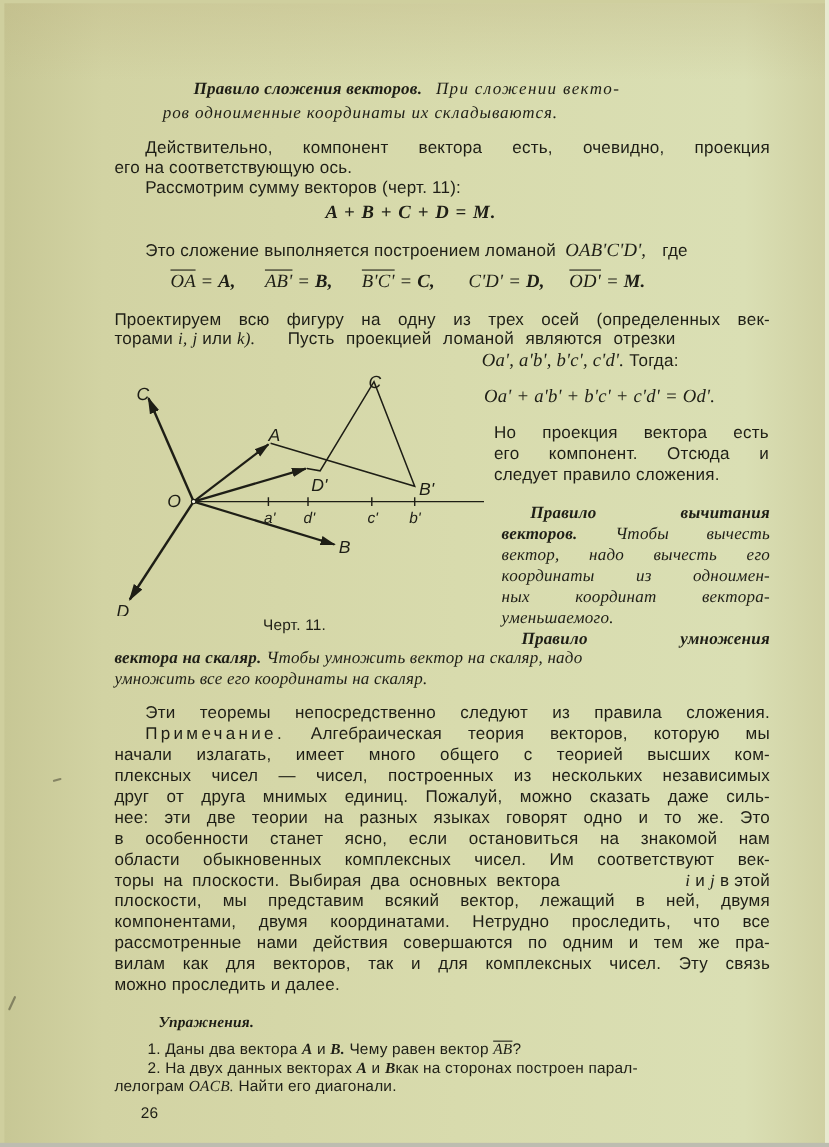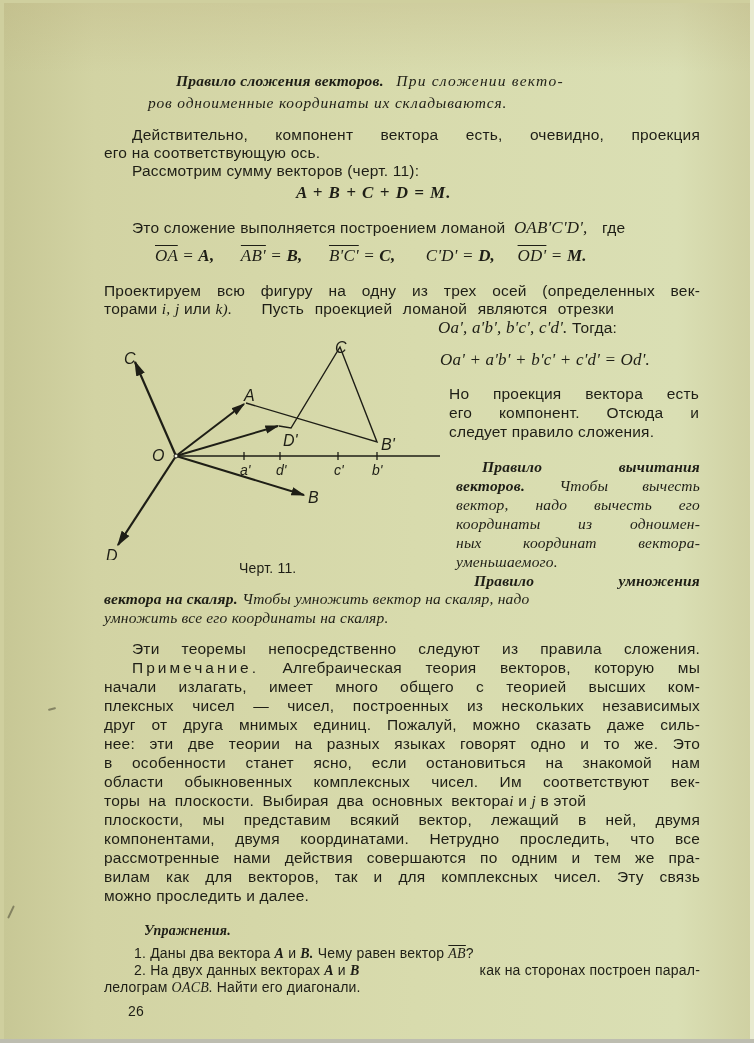--- a/index.html
+++ b/index.html
@@ -145,41 +145,41 @@
 <div class="t just" style="left:132px;top:658px;width:568px;">
   <span class="spaced">Примечание.</span>
   <span>Алгебраическая теория векторов, которую мы</span>
 </div>
 <div class="t just" style="left:104px;top:677px;width:596px;">начали излагать, имеет много общего с теорией высших ком-</div>
 <div class="t just" style="left:104px;top:696px;width:596px;">плексных чисел — чисел, построенных из нескольких независимых</div>
 <div class="t just" style="left:104px;top:715px;width:596px;">друг от друга мнимых единиц. Пожалуй, можно сказать даже силь-</div>
 <div class="t just" style="left:104px;top:734px;width:596px;">нее: эти две теории на разных языках говорят одно и то же. Это</div>
 <div class="t just" style="left:104px;top:753px;width:596px;">в особенности станет ясно, если остановиться на знакомой нам</div>
 <div class="t just" style="left:104px;top:772px;width:596px;">области обыкновенных комплексных чисел. Им соответствуют век-</div>
-<div class="t" style="left:104px;top:791px;width:596px;display:flex;">
+<div class="t" style="left:104px;top:791px;width:596px;display:flex;justify-content:space-between;">
   <span style="word-spacing:4px;">торы на плоскости. Выбирая два основных вектора</span>
   <span><span class="it">i</span> <span>и</span> <span class="it">j</span> <span>в этой</span></span>
 </div>
 <div class="t just" style="left:104px;top:810px;width:596px;">плоскости, мы представим всякий вектор, лежащий в ней, двумя</div>
 <div class="t just" style="left:104px;top:829px;width:596px;">компонентами, двумя координатами. Нетрудно проследить, что все</div>
 <div class="t just" style="left:104px;top:848px;width:596px;">рассмотренные нами действия совершаются по одним и тем же пра-</div>
 <div class="t just" style="left:104px;top:867px;width:596px;">вилам как для векторов, так и для комплексных чисел. Эту связь</div>
 <div class="t" style="left:104px;top:886px;">можно проследить и далее.</div>
 
 <div class="t bi sm" style="left:104px;top:921px;margin-left:40px;">Упражнения.</div>
 <div class="t sm" style="left:134px;top:944px;">
   <span>1.</span>
   <span>Даны два вектора</span>
   <span class="bi">A</span>
   <span>и</span>
   <span class="bi">B.</span>
   <span>Чему равен вектор</span>
   <span class="it ol">AB</span><span>?</span>
 </div>
-<div class="t sm" style="left:134px;top:961px;width:566px;display:flex;justify-content:space-between;">
+<div class="t sm" style="left:134px;top:961px;width:566px;display:flex;justify-content:flex-start;">
   <span><span>2.</span> <span>На двух данных векторах</span> <span class="bi">A</span> <span>и</span> <span class="bi">B</span></span>
   <span>как на сторонах построен парал-</span>
 </div>
 <div class="t sm" style="left:104px;top:978px;">
   <span>лелограм</span>
   <span class="it">OACB.</span>
   <span>Найти его диагонали.</span>
 </div>
 
 <div class="t sm" style="left:104px;top:1002px;margin-left:24px;">26</div>

